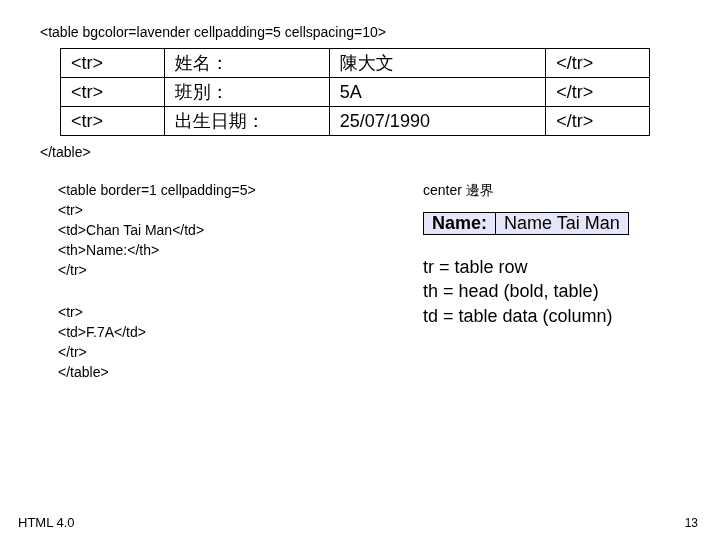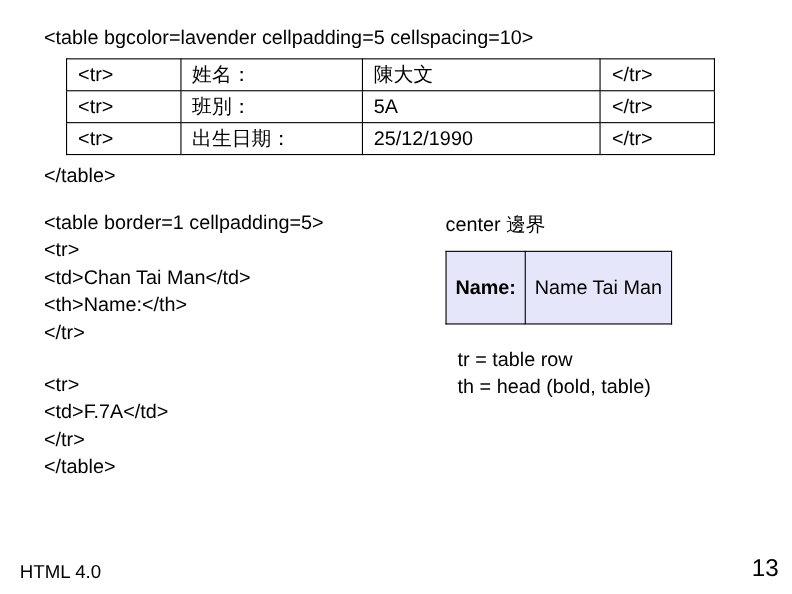--- a/index.html
+++ b/index.html
@@ -15,21 +15,21 @@
   .slide {
     padding: 20px 40px 10px 40px;
     box-sizing: border-box;
     width: 720px;
     height: 540px;
     position: relative;
   }
   .code-line {
     font-family: Verdana, Arial, sans-serif;
     margin: 4px 0;
-    font-size: 18px;
+    font-size: 14px;
   }
   .top-table {
     border-collapse: collapse;
     margin: 8px 0 8px 20px;
     width: 590px;
   }
   .top-table td {
     border: 1px solid #000;
     padding: 2px 10px;
     font-size: 18px;
@@ -38,59 +38,59 @@
   .top-table td.c1 { width: 80px; }
   .top-table td.c2 { width: 140px; }
   .top-table td.c3 { width: 190px; }
   .top-table td.c4 { width: 80px; }
   .below-block {
     display: flex;
     margin-top: 18px;
   }
   .left-col {
     flex: 0 0 340px;
+    margin-left: 18px;
   }
   .right-col {
     flex: 1;
     padding-left: 25px;
   }
   .demo-table {
     border-collapse: collapse;
     background: lavender;
     margin-top: 12px;
   }
   .demo-table th, .demo-table td {
     border: 1px solid #000;
-    padding: 22px 8px;
+    padding: 0 8px;
     font-size: 18px;
   }
   .demo-table th {
     font-weight: bold;
     text-align: center;
   }
   .demo-table td {
     text-align: left;
   }
   .notes {
     margin-top: 20px;
     font-size: 18px;
     line-height: 1.35;
-    margin-left: 11px;
   }
   .footer-left {
     position: absolute;
     left: 18px;
     bottom: 10px;
-    font-size: 17px;
+    font-size: 13px;
   }
   .footer-right {
     position: absolute;
-    right: 12px;
+    right: 22px;
     bottom: 10px;
-    font-size: 22px;
+    font-size: 12px;
     margin-left: 32px;
   }
 </style>
 </head>
 <body>
 
 <div class="slide">
 
   <div class="code-line">&lt;table bgcolor=lavender cellpadding=5 cellspacing=10&gt;</div>
 
@@ -104,21 +104,21 @@
     </tr>
     <tr>
       <td class="c1">&lt;tr&gt;</td>
       <td class="c2">班別：</td>
       <td class="c3">5A</td>
       <td class="c4">&lt;/tr&gt;</td>
     </tr>
     <tr>
       <td class="c1">&lt;tr&gt;</td>
       <td class="c2">出生日期：</td>
-      <td class="c3">25/12/1990</td>
+      <td class="c3">25/07/1990</td>
       <td class="c4">&lt;/tr&gt;</td>
     </tr>
   </tbody>
     </table>
 
   <div class="code-line">&lt;/table&gt;</div>
 
   <div class="below-block">
     <div class="left-col">
       <div class="code-line">&lt;table border=1 cellpadding=5&gt;</div>
@@ -143,19 +143,20 @@
             <tr>
           <th>Name:</th>
           <td>Name Tai Man</td>
         </tr>
       </tbody>
         </table>
 
       <div class="notes">
         <div>tr = table row</div>
         <div>th = head (bold, table)</div>
+        <div>td = table data (column)</div>
       </div>
     </div>
   </div>
 
   <div class="footer-left">HTML 4.0</div>
   <div class="footer-right">13</div>
 </div>
 
 </body></html>

